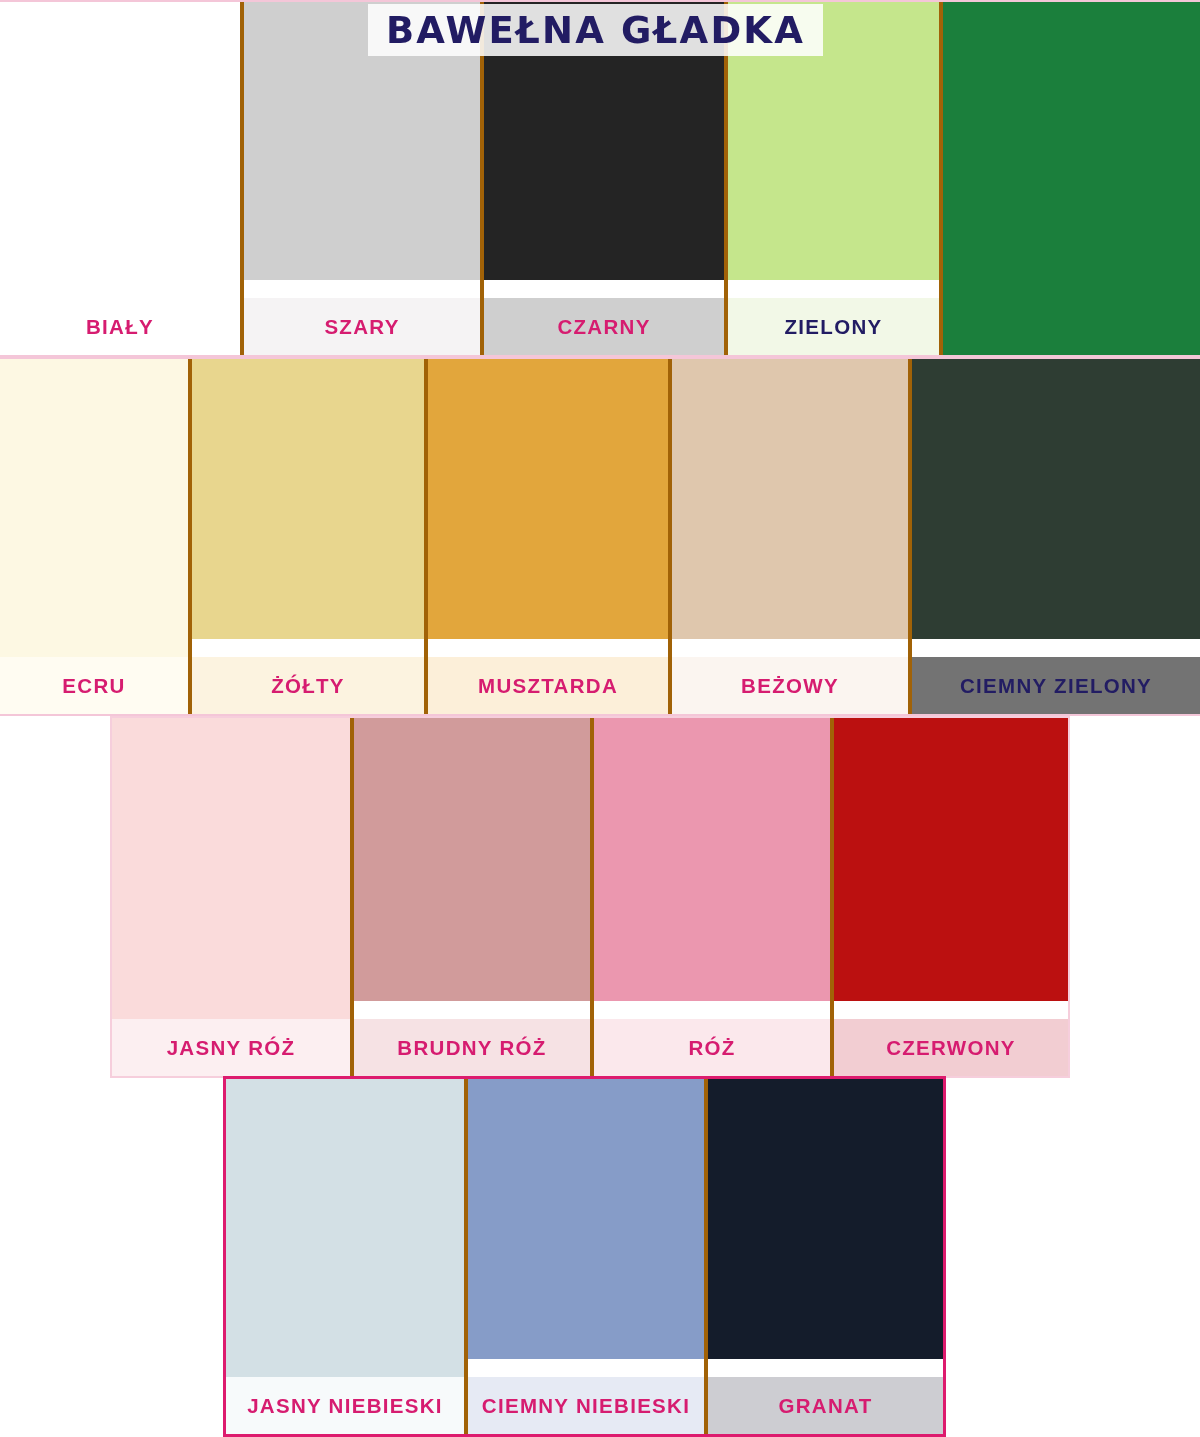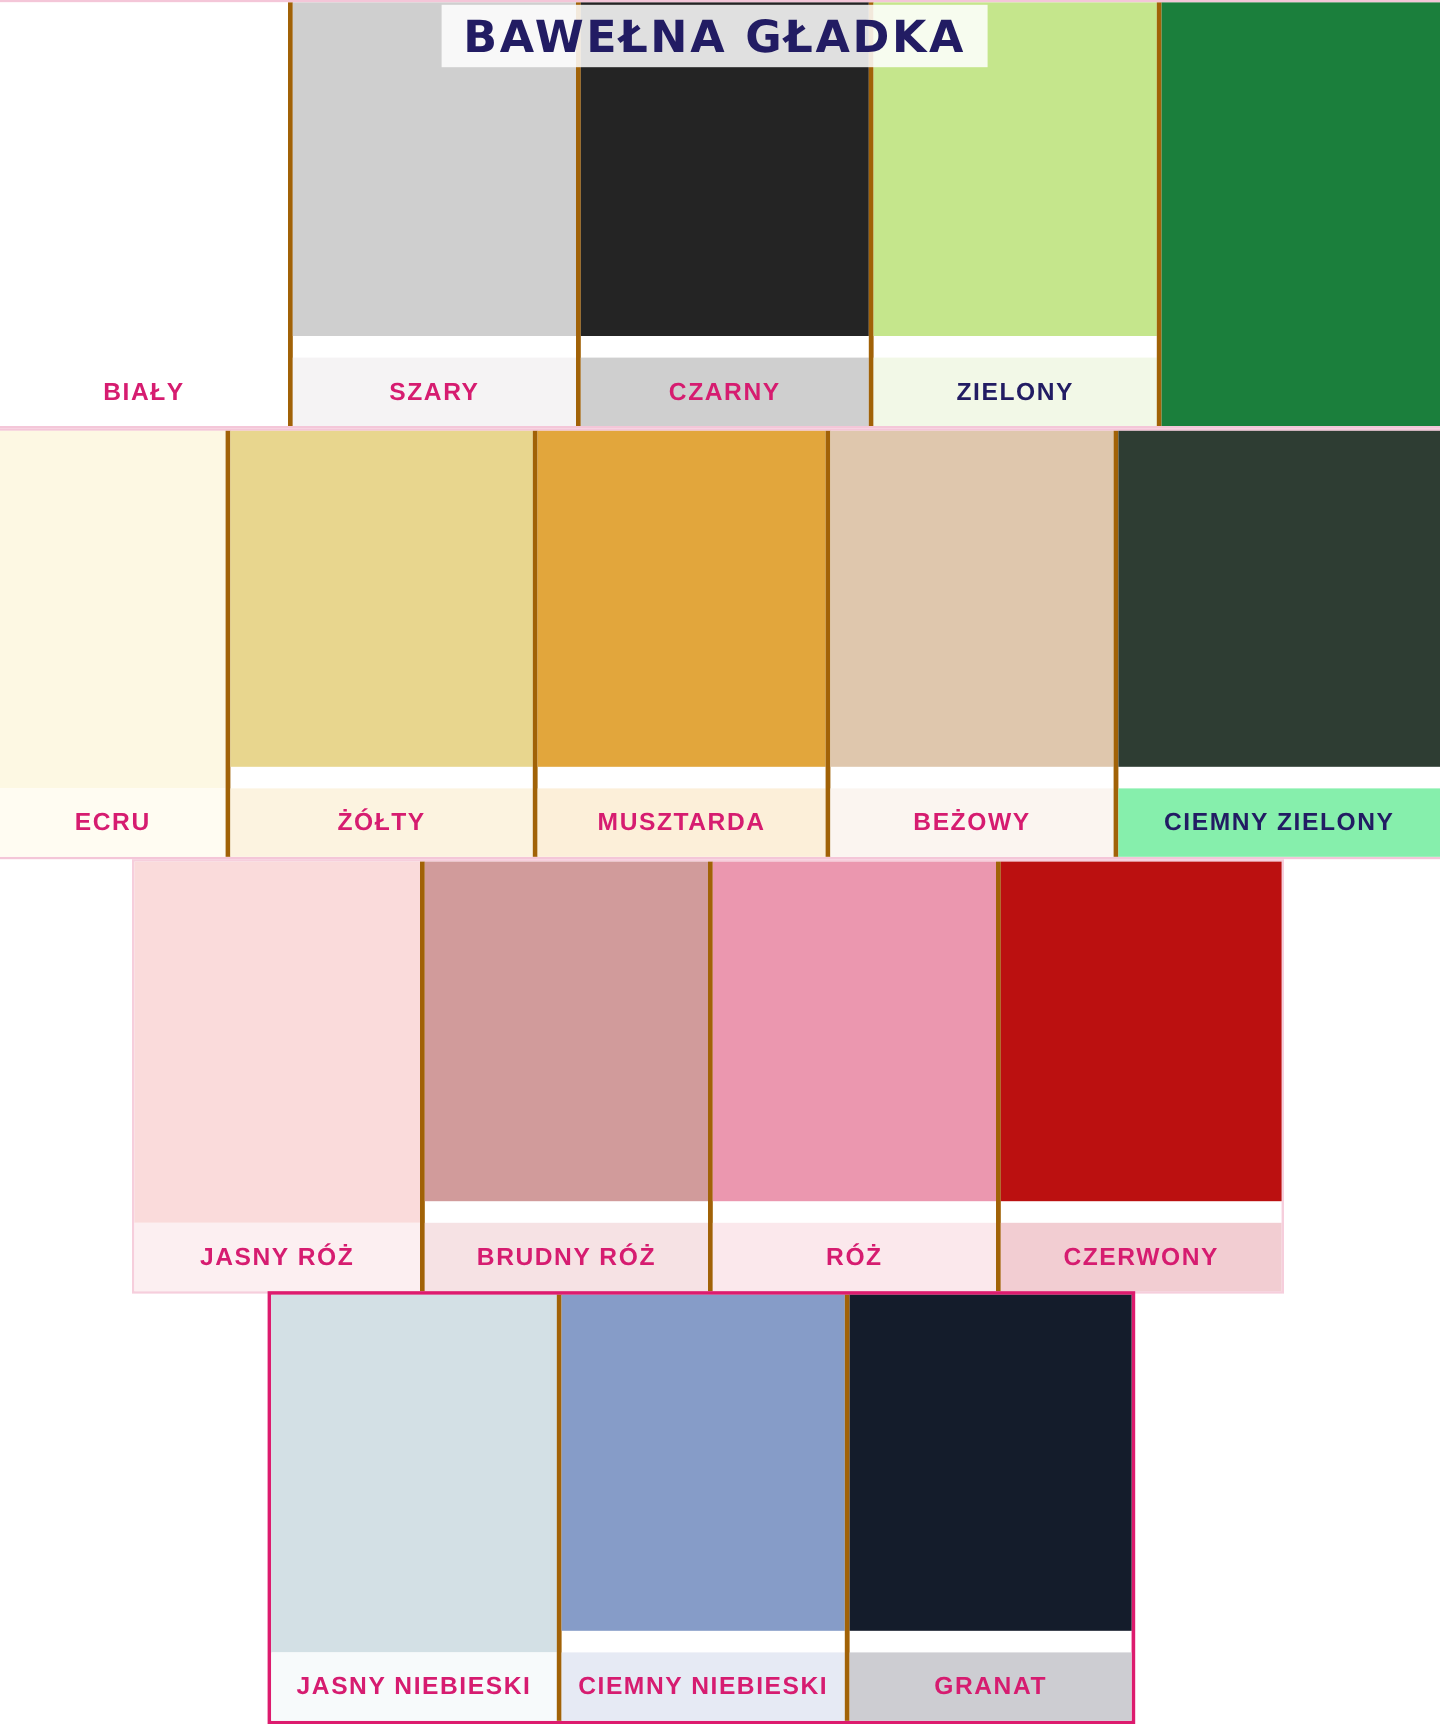--- a/index.html
+++ b/index.html
@@ -101,55 +101,55 @@
     <div class="swatch-cell sep-left" style="width:240px;">
       <div class="swatch-chip" style="background:#CFCFCF;"></div>
       <div class="swatch-label" style="background:#F5F3F4; color:#D61C70;">SZARY</div>
     </div>
 
     <div class="swatch-cell sep-left" style="width:244px;">
       <div class="swatch-chip" style="background:#242424;"></div>
       <div class="swatch-label" style="background:#CFCFCF; color:#D61C70;">CZARNY</div>
     </div>
 
-    <div class="swatch-cell sep-left" style="width:240px;">
+    <div class="swatch-cell sep-left" style="width:215px;">
       <div class="swatch-chip" style="background:#C5E68C;"></div>
       <div class="swatch-label" style="background:#F2F8E7; color:#221C63;">ZIELONY</div>
     </div>
 
     <div class="swatch-cell sep-left" style="flex:1 1 auto;">
       <div class="swatch-chip" style="background:#1B7F3C;"></div>
     </div>
   </div>
 
   <div class="swatch-row row-outline-2" id="row2" style="left:-2px; top:357px; width:1204px; height:359px;">
 
     <div class="swatch-cell" style="width:188px;">
       <div class="swatch-chip" style="background:#FDF8E3;"></div>
       <div class="swatch-label" style="background:#FFFCF2; color:#D61C70;">ECRU</div>
     </div>
 
-    <div class="swatch-cell sep-left" style="width:256px;">
+    <div class="swatch-cell sep-left" style="width:236px;">
       <div class="swatch-chip" style="background:#E8D68E;"></div>
       <div class="swatch-label" style="background:#FCF3E0; color:#D61C70;">ŻÓŁTY</div>
     </div>
 
     <div class="swatch-cell sep-left" style="width:244px;">
       <div class="swatch-chip" style="background:#E2A63C;"></div>
       <div class="swatch-label" style="background:#FCEFD9; color:#D61C70;">MUSZTARDA</div>
     </div>
 
     <div class="swatch-cell sep-left" style="width:240px;">
       <div class="swatch-chip" style="background:#DFC7AD;"></div>
       <div class="swatch-label" style="background:#FBF5F0; color:#D61C70;">BEŻOWY</div>
     </div>
 
     <div class="swatch-cell sep-left" style="flex:1 1 auto;">
       <div class="swatch-chip" style="background:#2E3D33;"></div>
-      <div class="swatch-label" style="background:#86efac; color:#221C63;">CIEMNY ZIELONY</div>
+      <div class="swatch-label" style="background:#737373; color:#221C63;">CIEMNY ZIELONY</div>
     </div>
   </div>
 
   <div class="swatch-row row-outline-3" id="row3" style="left:110px; top:716px; width:960px; height:362px;">
 
     <div class="swatch-cell" style="width:238px;">
       <div class="swatch-chip" style="background:#FADBDB;"></div>
       <div class="swatch-label" style="background:#FCEFF1; color:#D61C70;">JASNY RÓŻ</div>
     </div>
 

